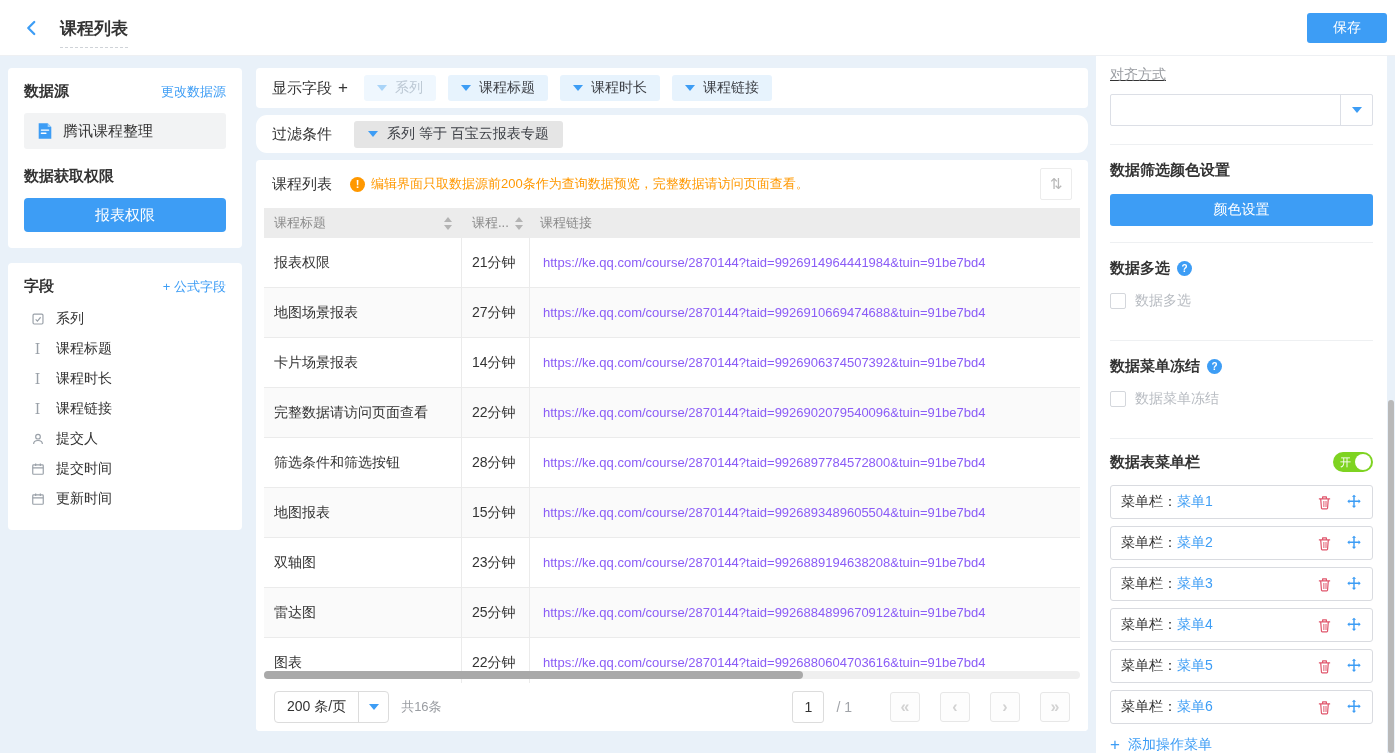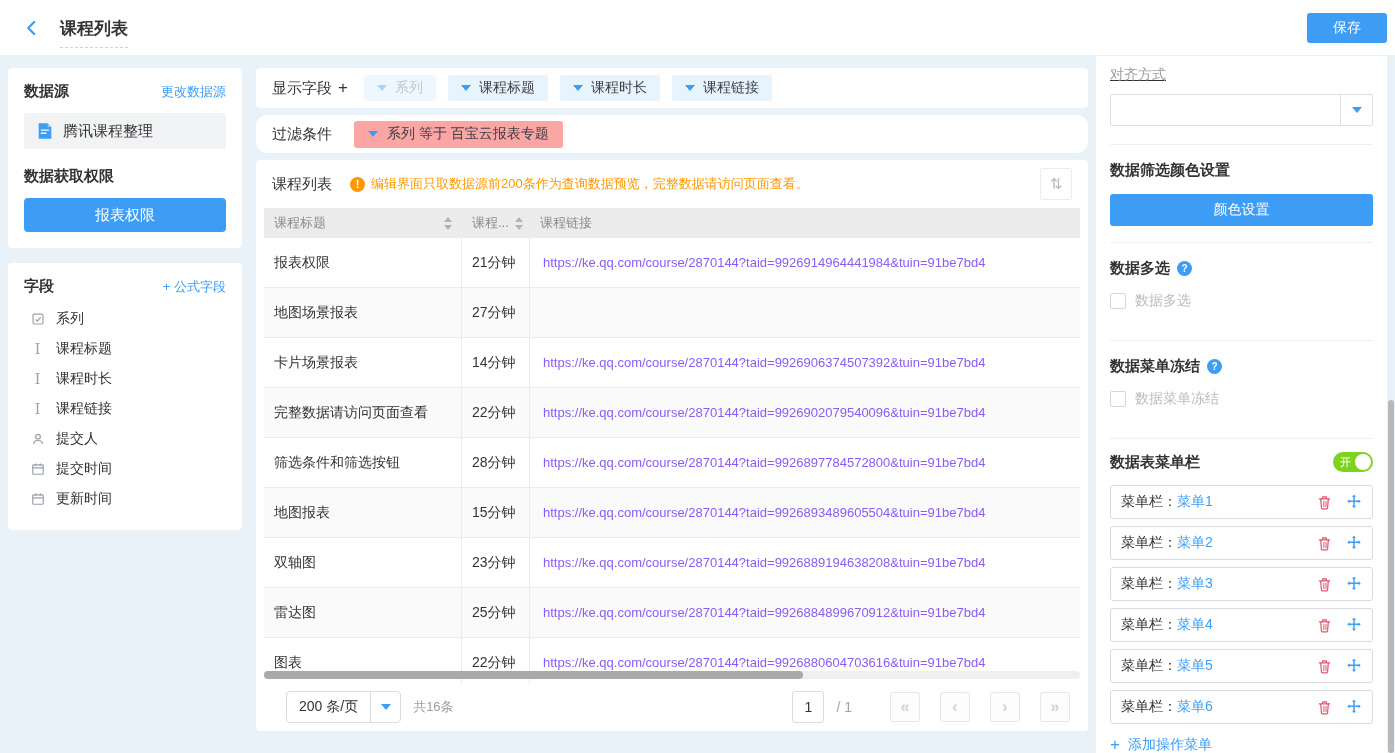--- a/index.html
+++ b/index.html
@@ -32,21 +32,21 @@
   
   .mid-col { position:absolute; left:256px; top:68px; width:832px; }
   .bar-panel { height:40px; display:flex; align-items:center; padding:0 16px; }
   .bar-label { font-size:15px; color:#333; flex:none; }
   .plus-glyph { font-size:17px; color:#333; margin-left:6px; margin-right:16px; cursor:pointer; }
   .tag { height:26px; border-radius:3px; background:#e7f3fd; display:flex; align-items:center; gap:8px; padding:0 13px; margin-right:12px; font-size:14px; color:#3c3f45; cursor:pointer; }
   .caret { width:0; height:0; border-left:5px solid transparent; border-right:5px solid transparent; border-top:6px solid #3d9df5; }
   .tag.disabled { background:#eff7fe; color:#bcc8d4; }
   .tag.disabled .caret { border-top-color:#a9d4f8; }
   .filter-panel { margin-top:7px; height:38px; display:flex; align-items:center; padding:0 16px;border-radius:11px; }
-  .filter-tag { height:27px; border-radius:3px; background:#fca5a5; display:flex; align-items:center; gap:9px; padding:0 14px; margin-left:22px; font-size:14px; color:#3c3f45; cursor:pointer; }
+  .filter-tag { height:27px; border-radius:3px; background:#e5e5e5; display:flex; align-items:center; gap:9px; padding:0 14px; margin-left:22px; font-size:14px; color:#3c3f45; cursor:pointer; }
 
   .table-panel { margin-top:7px; height:571px; position:relative; overflow:hidden; }
   .table-titlebar { height:48px; display:flex; align-items:center; padding:0 16px; gap:18px; }
   .tt-label { font-size:15px; color:#333; flex:none; }
   .notice { display:flex; align-items:center; gap:6px; color:#ff9800; font-size:13px; flex:1; min-width:0; }
   .warn-ic { width:15px; height:15px; border-radius:50%; background:#ff9800; color:#fff; font-size:11px; font-weight:bold; display:flex; align-items:center; justify-content:center; flex:none; }
   .sortbox { width:32px; height:32px; border:1px solid #ececec; border-radius:2px; display:flex; align-items:center; justify-content:center; color:#b8b8b8; font-size:15px; cursor:pointer; flex:none; }
   .table-wrap { margin:0 8px; height:475px; overflow:hidden; }
   .t-head { display:grid; grid-template-columns:198px 68px 1fr; height:30px; background:#ececec; color:#8c8c8c; font-size:13px; }
   .th-cell { display:flex; align-items:center; padding:0 10px; gap:6px; overflow:hidden; white-space:nowrap; }
@@ -56,21 +56,21 @@
   .tri-dn { width:0; height:0; border-left:4px solid transparent; border-right:4px solid transparent; border-top:5px solid #b3b3b3; }
   .t-body .t-row { display:grid; grid-template-columns:198px 68px 1fr; height:50px; background:#fff; border-bottom:1px solid #ebebeb; }
   .t-body .t-row:nth-child(even) { background:#fafafa; }
   .t-cell { display:flex; align-items:center; padding:0 10px; font-size:14px; color:#333; border-right:1px solid #ebebeb; overflow:hidden; white-space:nowrap; }
   .t-cell.last { border-right:none; padding:0 13px; }
   .t-link { color:#8b5cf6; font-size:13px; text-decoration:none; cursor:pointer; }
 
   .h-scroll-track { position:absolute; left:8px; right:8px; bottom:52px; height:8px; background:#efefef; border-radius:4px; }
   .h-scroll-thumb { position:absolute; left:0; top:0; height:8px; width:66%; background:#a9a9a9; border-radius:4px; cursor:pointer; }
 
-  .pagination { position:absolute; left:12px; right:0; bottom:0; height:48px; display:flex; align-items:center; padding:0 18px; gap:12px; background:#fff; }
+  .pagination { position:absolute; left:0; right:0; bottom:0; height:48px; display:flex; align-items:center; padding:0 18px; gap:12px; background:#fff; }
   .size-select { height:32px; border:1px solid #dcdcdc; border-radius:4px; display:flex; align-items:center; cursor:pointer; }
   .size-val { padding:0 12px; font-size:14px; color:#333; }
   .size-caret { width:30px; height:100%; border-left:1px solid #dcdcdc; display:flex; align-items:center; justify-content:center; }
   .total-txt { font-size:13px; color:#9a9da2; }
   .page-input { width:32px; height:32px; border:1px solid #dcdcdc; border-radius:3px; text-align:center; font-size:14px; color:#333; margin-left:auto; font-family:inherit; }
   .of-txt { font-size:14px; color:#a0a3a8; margin-right:26px; }
   .nav-btn { width:30px; height:30px; border:1px solid #e7e7e7; border-radius:3px; background:#fdfdfd; color:#d2d2d2; font-size:16px; font-weight:bold; display:flex; align-items:center; justify-content:center; margin-left:8px; cursor:pointer; line-height:1; }
 
   
   .right-col { position:absolute; left:1096px; top:56px; width:291px; height:697px; background:#fff; padding:0 14px; overflow:hidden; }
@@ -274,20 +274,23 @@
         <div class="t-row">
           <div class="t-cell">报表权限</div>
           <div class="t-cell">21分钟</div>
           <div class="t-cell last">
               <a class="t-link">https://ke.qq.com/course/2870144?taid=9926914964441984&amp;tuin=91be7bd4</a>
             </div>
         </div>
         <div class="t-row">
           <div class="t-cell">地图场景报表</div>
           <div class="t-cell">27分钟</div>
+          <div class="t-cell last">
+              <a class="t-link">https://ke.qq.com/course/2870144?taid=9926910669474688&amp;tuin=91be7bd4</a>
+            </div>
         </div>
         <div class="t-row">
           <div class="t-cell">卡片场景报表</div>
           <div class="t-cell">14分钟</div>
           <div class="t-cell last">
               <a class="t-link">https://ke.qq.com/course/2870144?taid=9926906374507392&amp;tuin=91be7bd4</a>
             </div>
         </div>
         <div class="t-row">
           <div class="t-cell">完整数据请访问页面查看</div>

